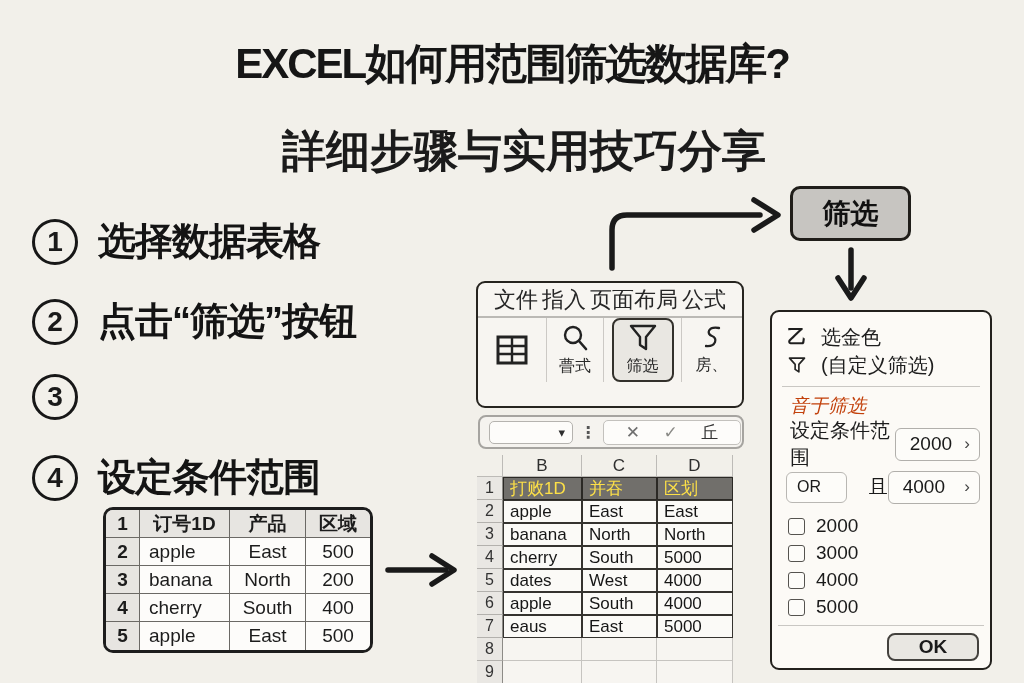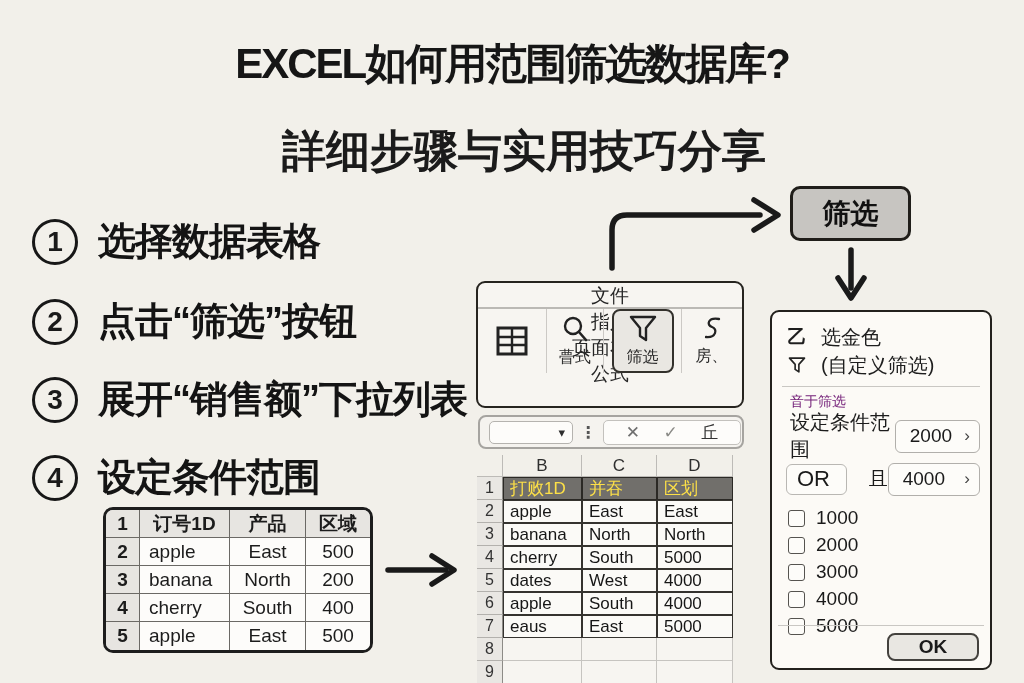--- a/index.html
+++ b/index.html
@@ -27,22 +27,22 @@
           display:grid; grid-template-columns:34px 90px 76px 1fr; grid-auto-rows:1fr; z-index:2; }
   .mini .c { display:flex; align-items:center; justify-content:center; font-size:19px;
              border-right:1.5px solid #6b6965; border-bottom:1.5px solid #6b6965; color:#1c1c1c; background:#fdfcfa; }
   .mini .c.last { border-right:none; } .mini .row5 { border-bottom:none; }
   .mini .num, .mini .hd { background:#e7e5e1; font-weight:700; }
   .mini .left { justify-content:flex-start; padding-left:9px; }
 
   
   .ribbon { position:absolute; left:476px; top:281px; width:268px; height:127px;
             background:#f7f5f1; border:2.5px solid #26241f; border-radius:9px; z-index:2; overflow:hidden; }
-  .tabs { height:26px; display:flex; align-items:center; justify-content:space-between;
-          padding:0 16px; border-bottom:2px solid #bbb9b5; font-size:19px; color:#262626;flex-direction:column; }
+  .tabs { height:35px; display:flex; align-items:center; justify-content:space-between;
+          padding:0 16px; border-bottom:2px solid #bbb9b5; font-size:22px; color:#262626; }
   .tabs span { cursor:default; }
   .groups { display:flex; height:64px; }
   .grp { display:flex; flex-direction:column; align-items:center; justify-content:center;
          border-right:1.5px solid #ccc9c5; gap:4px; }
   .g1{ width:69px; } .g2{ width:57px; } .g3{ width:78px; } .g4{ width:59px; border-right:none; }
   .grp .lbl { font-size:16px; color:#2a2a2a; }
   .filterbtn { width:62px; height:74px; border:2.5px solid #33312c; border-radius:8px; background:#e9e7e2;
                display:flex; flex-direction:column; align-items:center; justify-content:center; gap:3px; }
 
   
@@ -77,28 +77,28 @@
             font-size:28px; font-weight:700; color:#111; }
 
   
   .fpanel { position:absolute; left:770px; top:310px; width:222px; height:360px;
             background:#fcfaf6; border:2.5px solid #23211d; border-radius:9px; z-index:2;
             padding:11px 10px 8px 10px; }
   .mitem { display:flex; align-items:center; gap:13px; height:28px; padding-left:4px;
            font-size:20px; color:#1e1e1e; }
   .mitem .ic { width:22px; display:flex; justify-content:center; font-size:19px; font-weight:600; }
   .fdiv { border-top:1.5px solid #c9c7c3; margin:7px 0 6px 0; }
-  .sect { font-size:14px; color:#701a75; padding-left:8px; margin:4px 0 8px 0; }
+  .sect { font-size:19px; color:#c2410c; padding-left:8px; margin:4px 0 8px 0;font-style:italic; }
   .crow { display:flex; align-items:center; margin:0 0 9px 0; height:34px; }
   .clabel { font-size:20px; padding-left:8px; color:#1c1c1c; }
   .vbox { margin-left:auto; width:94px; height:33px; background:#fdfcf9; border:1.8px solid #b1afab;
           border-radius:6px; display:flex; align-items:center; padding:0 9px 0 14px; font-size:19px; }
   .vbox .chev { margin-left:auto; color:#444; font-size:17px; }
   .orbox { width:62px; height:31px; margin-left:4px; background:#fdfcf9; border:1.8px solid #b9b7b3;
-           border-radius:6px; display:flex; align-items:center; padding-left:10px; font-size:22px; }
+           border-radius:6px; display:flex; align-items:center; padding-left:10px; font-size:16px; }
   .andlbl { font-size:19px; margin-left:22px; }
   .ckrow { display:flex; align-items:center; gap:11px; height:26px; padding-left:6px; margin-bottom:1px; }
   .ckbox { width:17px; height:17px; border:1.8px solid #55534f; border-radius:3px; background:#fdfcf9; flex:0 0 auto; }
   .cklbl { font-size:19px; color:#1a1a1a; }
   .okbtn { position:absolute; right:11px; bottom:7px; width:92px; height:28px;
            background:#e9e7e2; border:2px solid #44423e; border-radius:8px;
            display:flex; align-items:center; justify-content:center; font-size:19px; font-weight:600; }
   .fpanel .botline { position:absolute; left:6px; right:6px; bottom:42px; border-top:1.5px solid #c9c7c3; }
 
   
@@ -118,21 +118,20 @@
   <div class="step" id="step1">
     <div class="circ">1</div>
     <div class="txt">选择数据表格</div>
   </div>
   <div class="step" id="step2">
     <div class="circ">2</div>
     <div class="txt">点击“筛选”按钮</div>
   </div>
   <div class="step" id="step3">
     <div class="circ">3</div>
-    <div class="txt">展开“销售额”下拉列表</div>
   </div>
   <div class="step" id="step4">
     <div class="circ">4</div>
     <div class="txt">设定条件范围</div>
   </div>
 
   <div class="mini">
     <div class="c num">1</div>
     <div class="c hd">订号1D</div>
     <div class="c hd">产品</div>
@@ -292,24 +291,20 @@
         <span>OR</span>
       </div>
       <span class="andlbl">且</span>
       <div class="vbox">
         <span>4000</span>
         <span class="chev">›</span>
       </div>
     </div>
     <div class="ckrow">
       <div class="ckbox"></div>
-      <span class="cklbl">1000</span>
-    </div>
-    <div class="ckrow">
-      <div class="ckbox"></div>
       <span class="cklbl">2000</span>
     </div>
     <div class="ckrow">
       <div class="ckbox"></div>
       <span class="cklbl">3000</span>
     </div>
     <div class="ckrow">
       <div class="ckbox"></div>
       <span class="cklbl">4000</span>
     </div>

